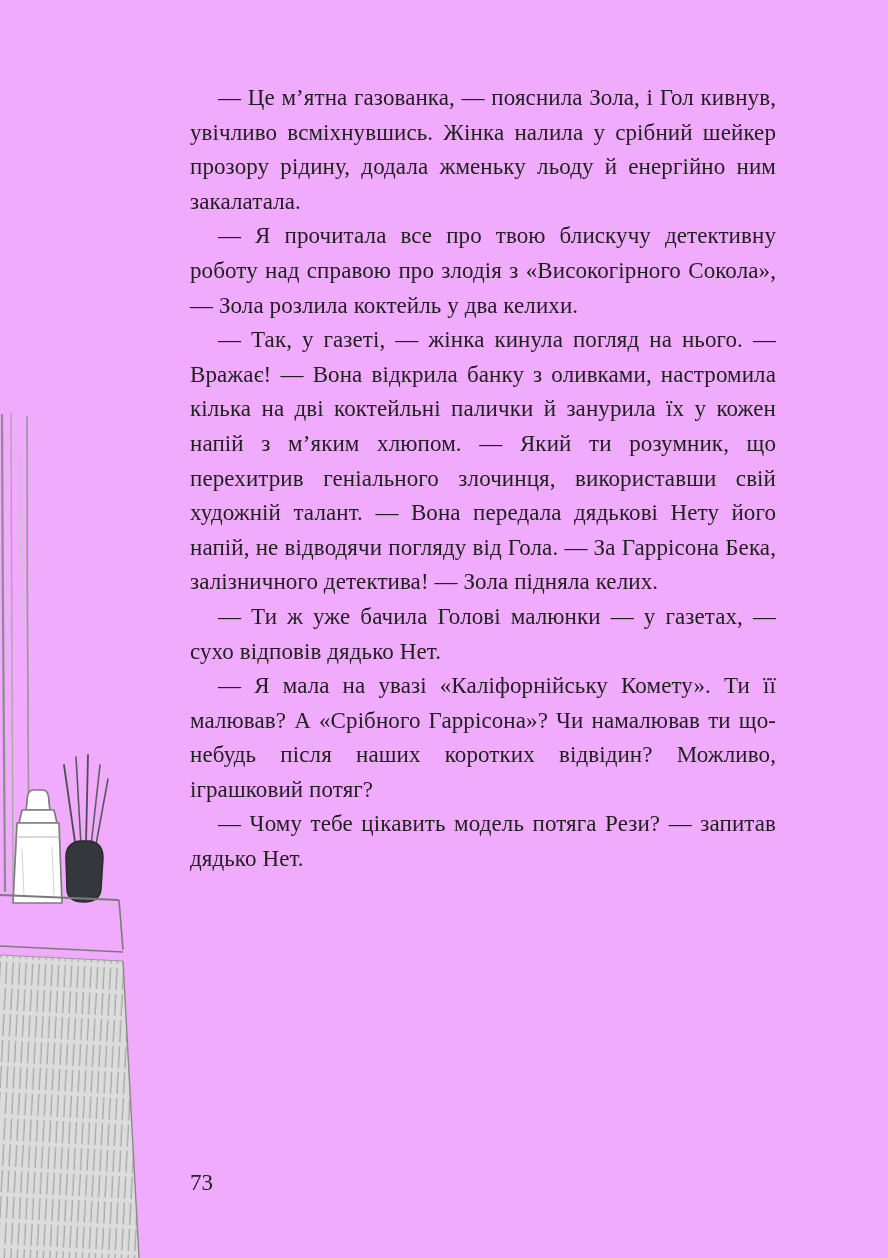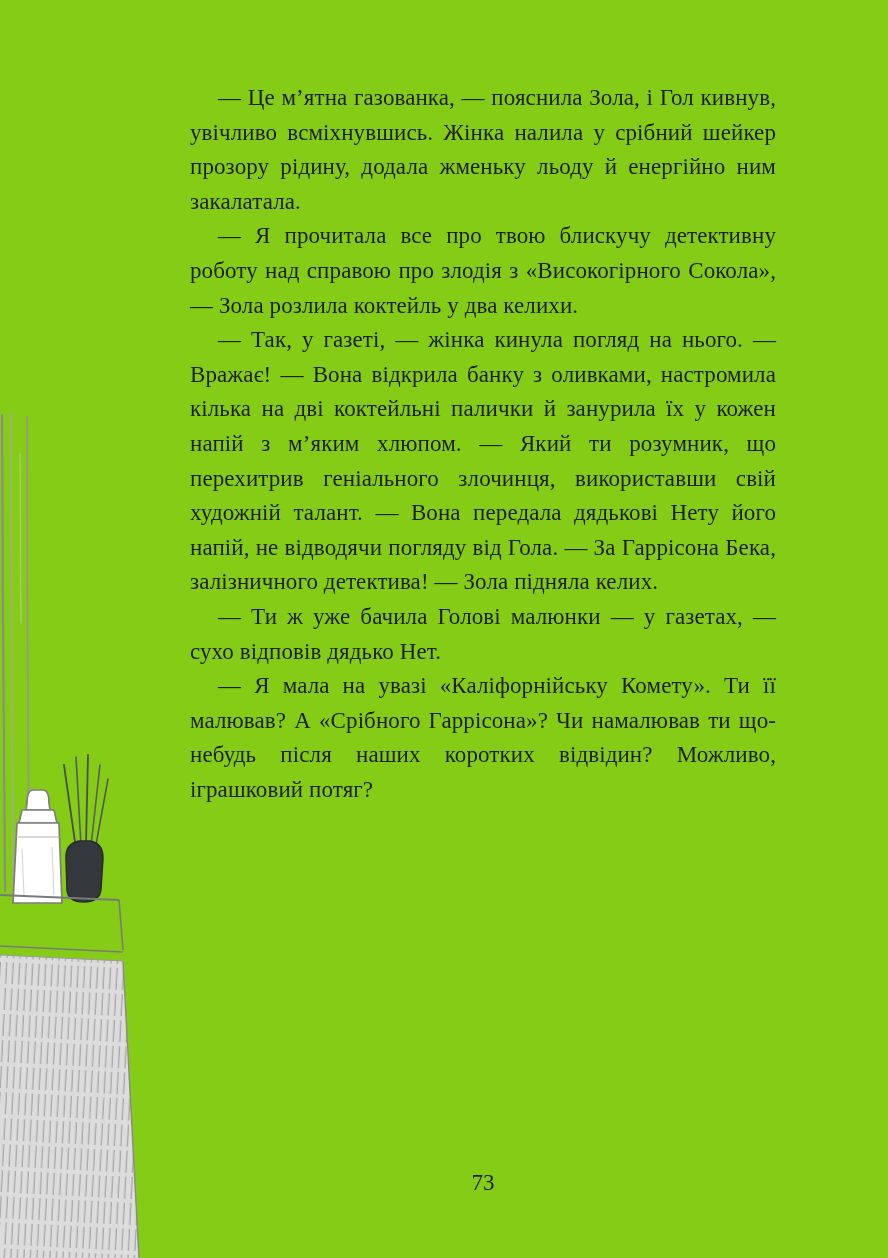--- a/index.html
+++ b/index.html
@@ -8,21 +8,21 @@
     height: 1258px;
     background: #ffffff;
     position: relative;
     overflow: hidden;
     font-family: "Liberation Serif", "DejaVu Serif", serif;
     color: #1f1f1f;
   }
   .book-page {
     position: absolute;
     inset: 0;
-    background: #84cc16;
+    background: #f0abfc;
   }
   .illustration {
     position: absolute;
     left: 0;
     top: 413px;
     width: 140px;
     height: 845px;
   }
   .text-block {
     position: absolute;
@@ -37,21 +37,21 @@
   .text-block p {
     margin: 0;
     padding: 0;
     text-indent: 28px;
   }
   .page-number {
     position: absolute;
     left: 190px;
     top: 1170px;
     width: 586px;
-    text-align: center;
+    text-align: left;
     font-size: 23px;
     color: #222222;
   }
 </style>
 </head>
 <body>
 
 <div class="book-page">
 
   <div class="illustration">
@@ -102,17 +102,18 @@
       </g>
     </svg>
   </div>
 
   <div class="text-block">
       <p>— Це м’ятна газованка, — пояснила Зола, і Гол кивнув, увічливо всміхнувшись. Жінка налила у срібний шейкер прозору рідину, додала жменьку льоду й енергійно ним закалатала.</p>
       <p>— Я прочитала все про твою блискучу детективну роботу над справою про злодія з «Високогірного Сокола», — Зола розлила коктейль у два келихи.</p>
       <p>— Так, у газеті, — жінка кинула погляд на нього. — Вражає! — Вона відкрила банку з оливками, настромила кілька на дві коктейльні палички й занурила їх у кожен напій з м’яким хлюпом. — Який ти розумник, що перехитрив геніального злочинця, використавши свій художній талант. — Вона передала дядькові Нету його напій, не відводячи погляду від Гола. — За Гаррісона Бека, залізничного детектива! — Зола підняла келих.</p>
       <p>— Ти ж уже бачила Голові малюнки — у газетах, — сухо відповів дядько Нет.</p>
       <p>— Я мала на увазі «Каліфорнійську Комету». Ти її малював? А «Срібного Гаррісона»? Чи намалював ти що-небудь після наших коротких відвідин? Можливо, іграшковий потяг?</p>
+      <p>— Чому тебе цікавить модель потяга Рези? — запитав дядько Нет.</p>
     </div>
 
   <div class="page-number">73</div>
 
 </div>
 
 </body></html>

